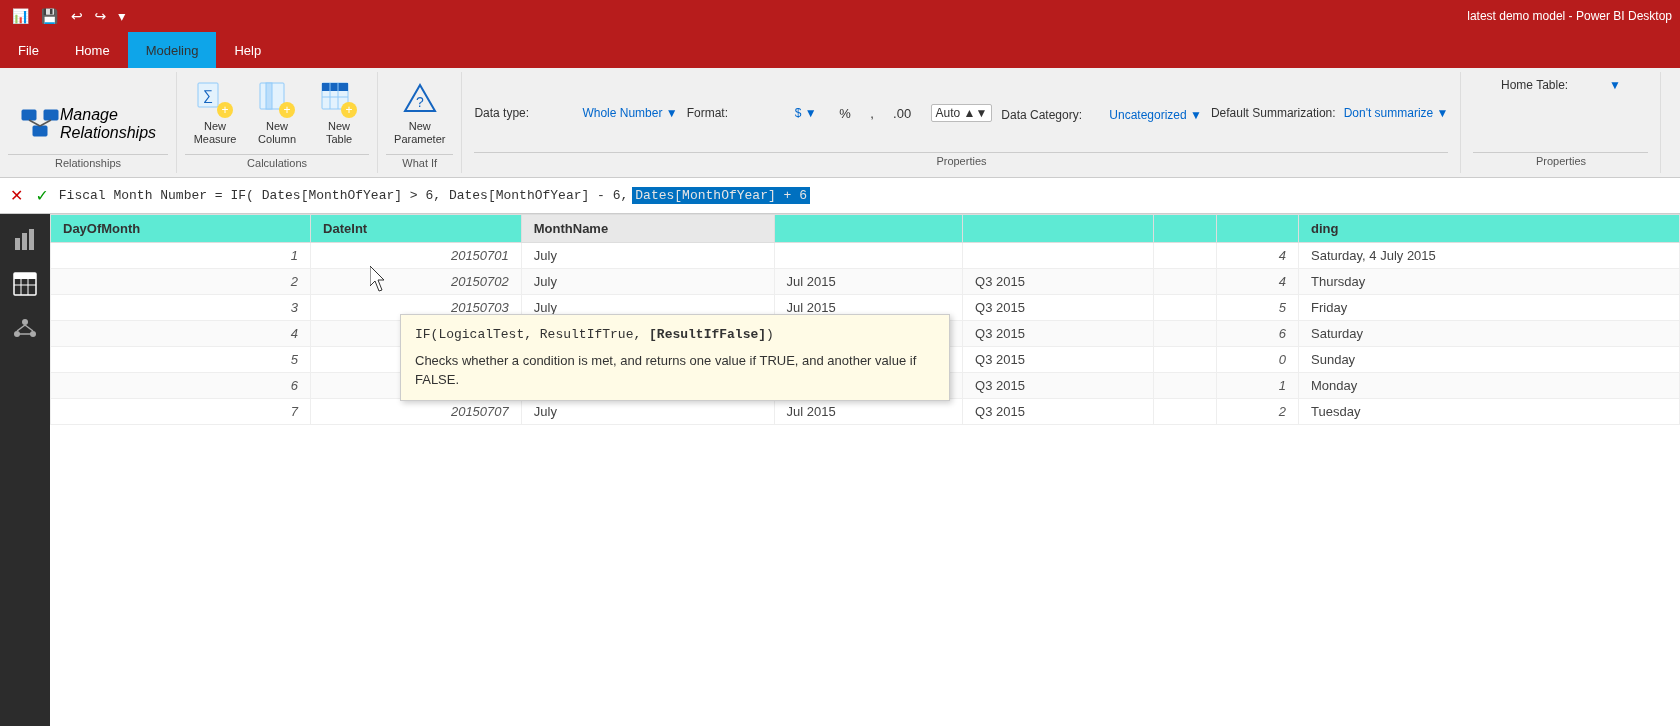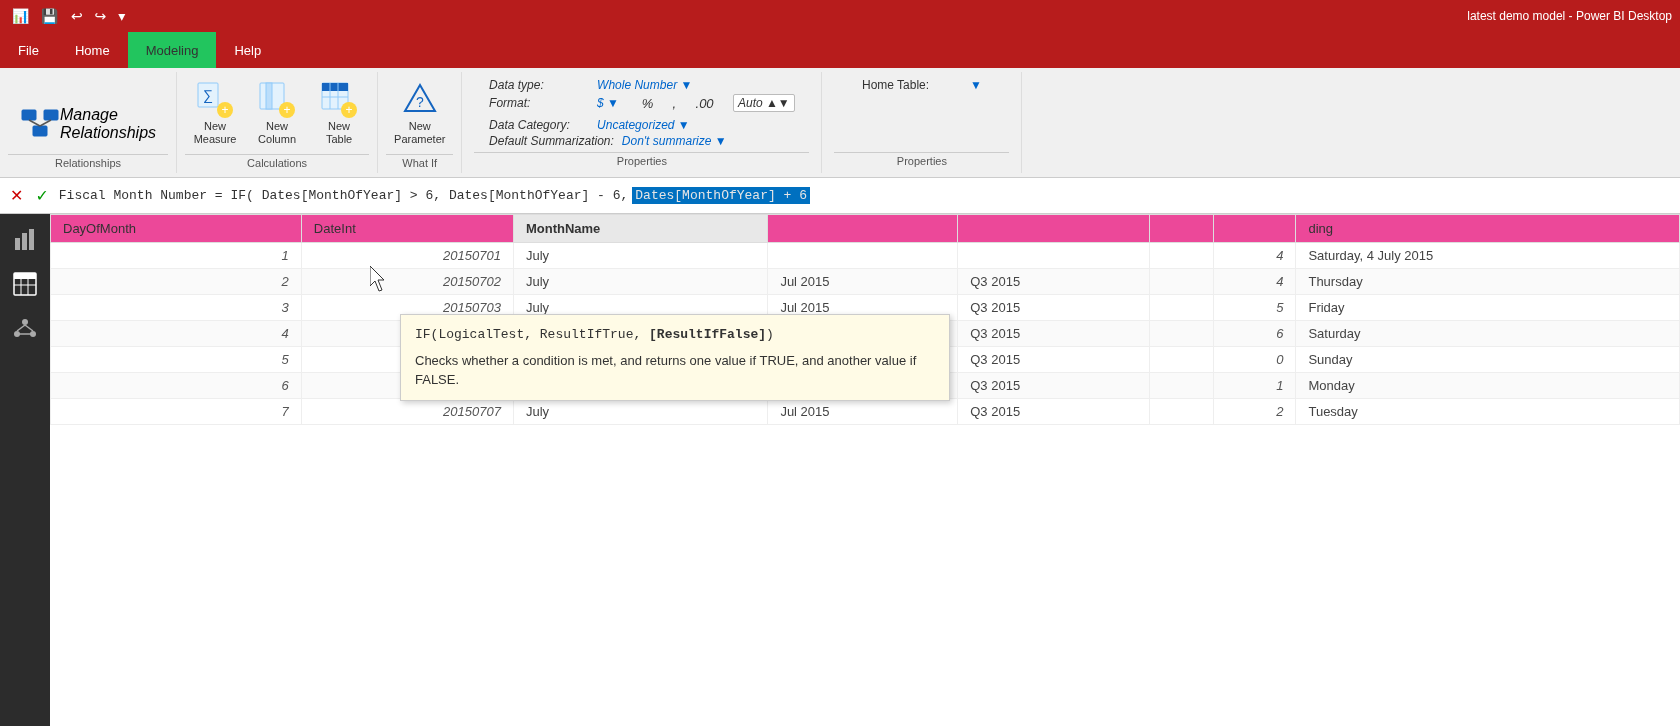--- a/index.html
+++ b/index.html
@@ -28,21 +28,21 @@
     .tab-item {
       padding: 6px 18px;
       color: white;
       font-size: 13px;
       cursor: pointer;
       height: 100%;
       display: flex;
       align-items: center;
     }
     .tab-item.active {
-      background: #22c55e;
+      background: #0ea5e9;
       color: #333;
     }
 
     
     .ribbon {
       background: #f0f0f0;
       border-bottom: 1px solid #ccc;
       display: flex;
       align-items: stretch;
       height: 110px;
@@ -172,25 +172,25 @@
       overflow: auto;
       background: white;
       position: relative;
     }
     table {
       width: 100%;
       border-collapse: collapse;
       font-size: 13px;
     }
     th {
-      background: #ec4899;
+      background: #5eead4;
       border: 1px solid #ddd;
       padding: 6px 12px;
       text-align: left;
-      font-weight: 400;
+      font-weight: 700;
       color: #333;
       white-space: nowrap;
     }
     th.highlighted { background: #e8e8e8; font-weight: 700; }
     td {
       border: 1px solid #eee;
       padding: 5px 12px;
       color: #444;
       white-space: nowrap;
     }
@@ -319,21 +319,21 @@
           </svg>
         </div>
         <span class="btn-label">New<br>Parameter</span>
       </div>
     </div>
     <div class="ribbon-group-label">What If</div>
   </div>
 
 
   <div class="ribbon-group" style="border-right:1px solid #ddd; min-width:360px; padding: 6px 12px;">
-    <div style="display:flex; flex-direction:column; gap:2px; flex:1; justify-content:center;font-style:italic;">
+    <div style="display:flex; flex-direction:row; gap:9px; flex:1; justify-content:center;">
       <div class="prop-row">
         <span class="prop-label">Data type:</span>
         <span class="prop-value">Whole Number ▼</span>
       </div>
       <div class="prop-row">
         <span class="prop-label">Format:</span>
         <span class="prop-value">$ ▼</span>
         &nbsp;&nbsp;
         <span style="font-size:13px; color:#333;">%</span>
         &nbsp;

